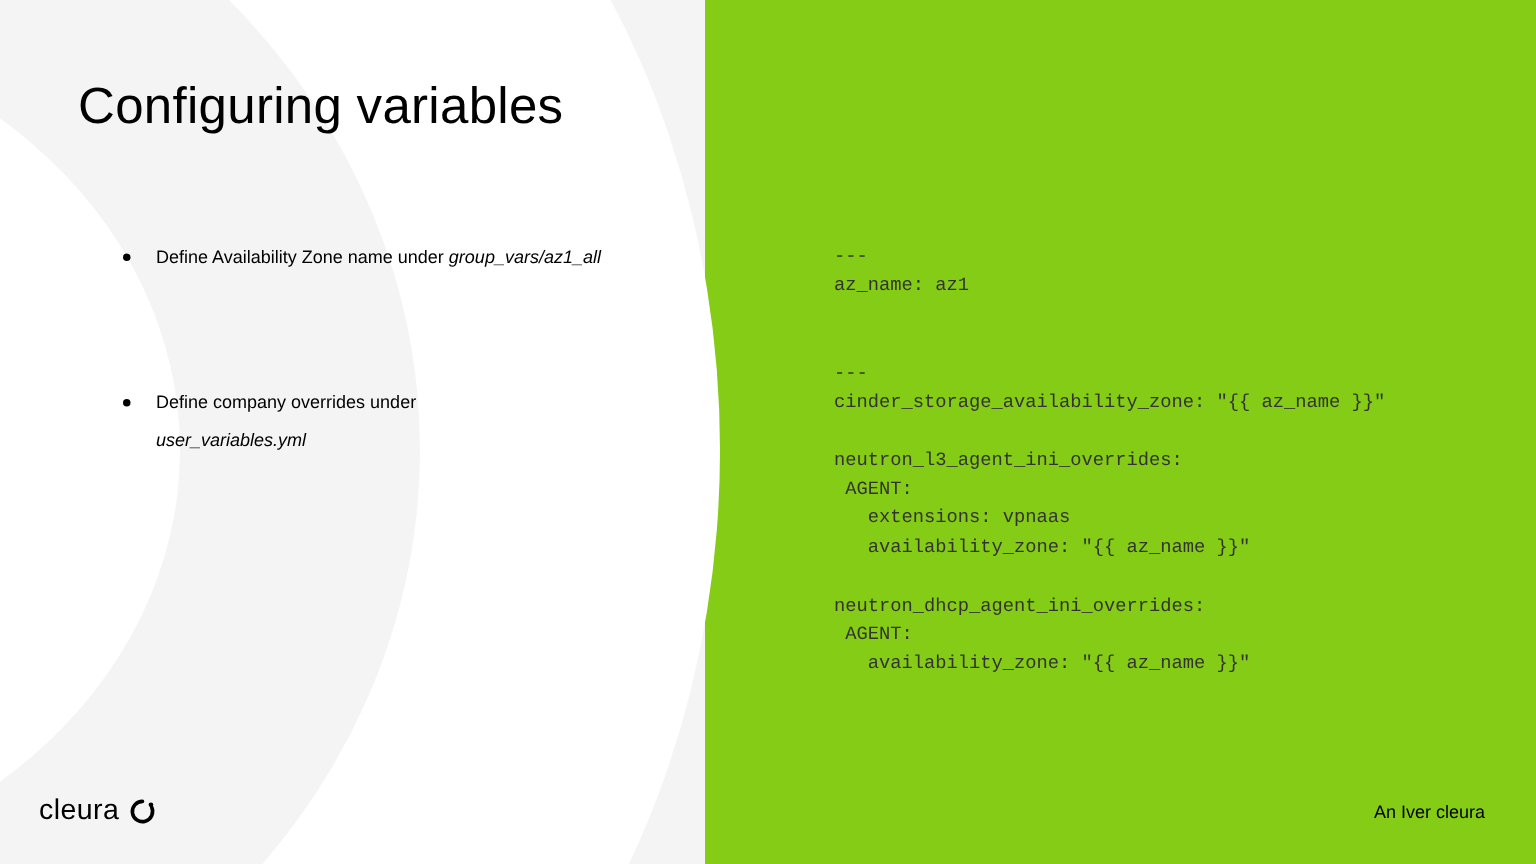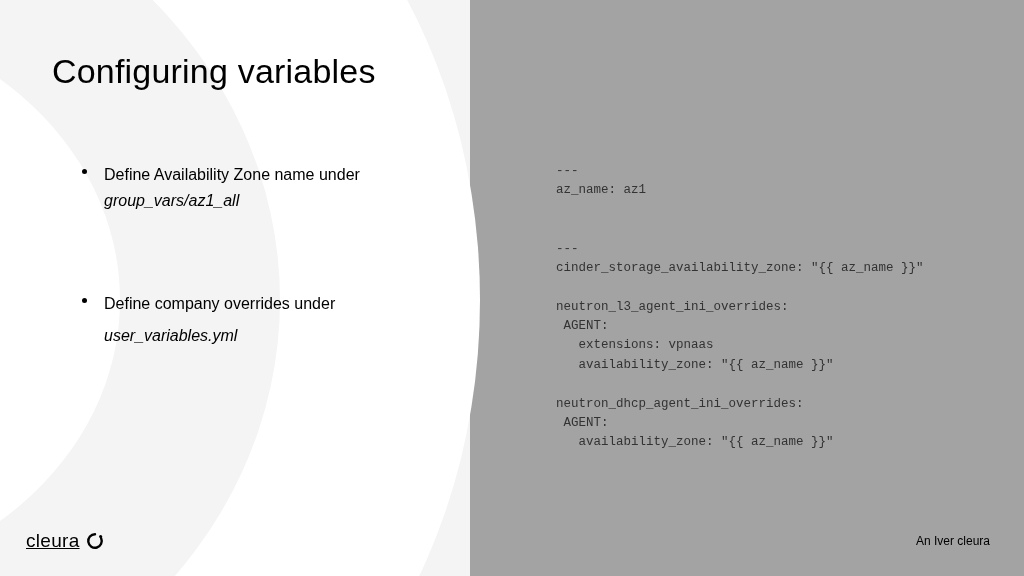--- a/index.html
+++ b/index.html
@@ -1,21 +1,21 @@
 <!DOCTYPE html>
 <html><head>
 <meta charset="utf-8">
 <style>
   * { margin: 0; padding: 0; box-sizing: border-box; }
   html, body { width: 1024px; height: 576px; overflow: hidden; font-family: -apple-system, BlinkMacSystemFont, "Segoe UI", Arial, sans-serif; background: #fff; }
   .slide {
     position: relative;
     width: 1024px;
     height: 576px;
-    background: #a3a3a3;
+    background: #84cc16;
   }
   .decor {
     position: absolute;
     top: 0; left: 0;
     width: 470px; height: 576px;
     background: #f4f4f4;
     z-index: 0;
   }
   .decor::after {
     content: "";
@@ -64,21 +64,21 @@
     font-size: 34px;
     font-weight: 400;
     color: #000;
     letter-spacing: 0.2px;
   }
   .bullets {
     position: absolute;
     top: 162px;
     left: 82px;
     width: 360px;
-    font-size: 16px;
+    font-size: 12px;
     line-height: 1.6;
     color: #000;
   }
   .bullet {
     position: relative;
     padding-left: 22px;
     margin-bottom: 78px;
   }
   .bullet::before {
     content: "";
@@ -120,21 +120,20 @@
     bottom: 0;
     display: flex;
     align-items: center;
     gap: 6px;
   }
   .brand-text {
     font-size: 19px;
     font-weight: 500;
     letter-spacing: 0.3px;
     color: #000;
-    text-decoration: underline;
   }
   .brand-icon {
     width: 18px;
     height: 18px;
     position: relative;
   }
   .brand-icon svg { display: block; }
   .tagline {
     position: absolute;
     right: 34px;

